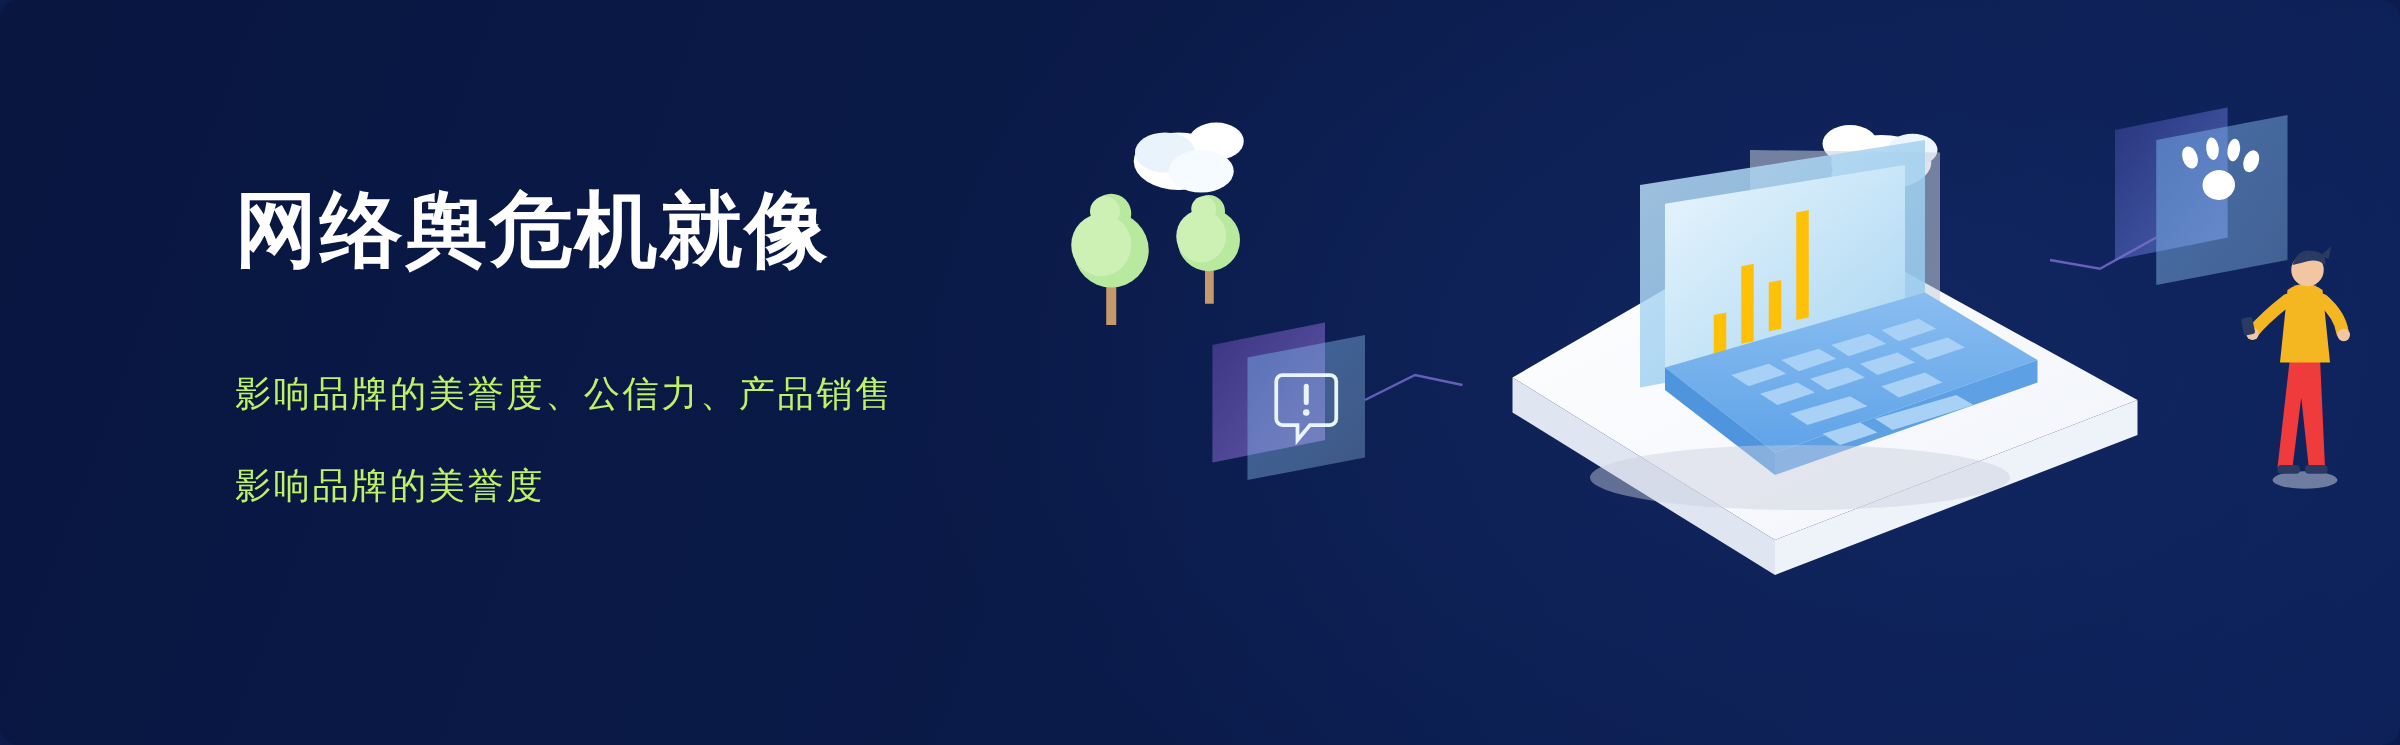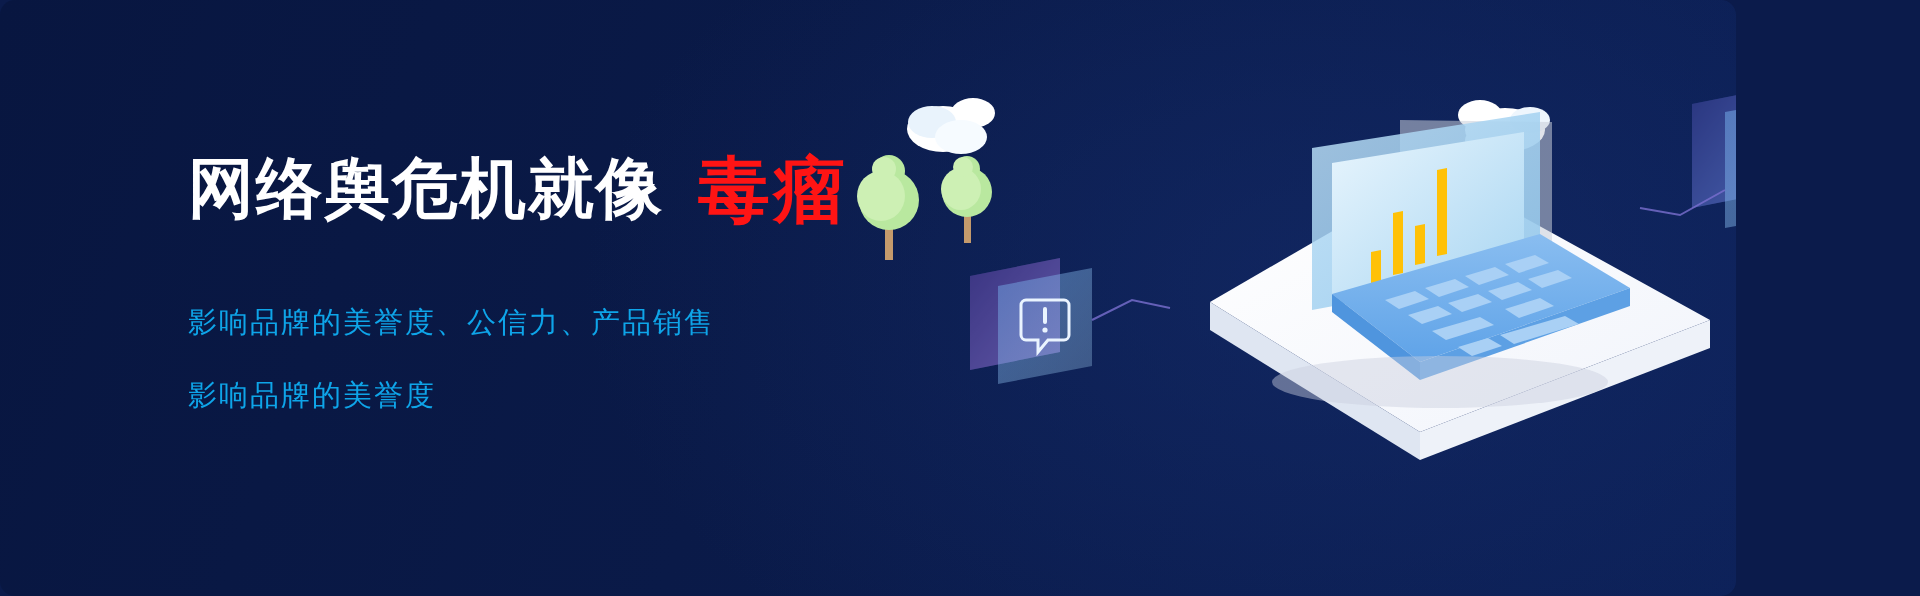--- a/index.html
+++ b/index.html
@@ -3,21 +3,21 @@
 <meta charset="utf-8">
 <title>Banner</title>
 <style>
   html,body{margin:0;padding:0;}
   body{
     width:1920px;height:596px;overflow:hidden;
     background:#0b1b4b;
     font-family:"Liberation Sans","DejaVu Sans",sans-serif;
   }
   #banner{
-    position:relative;width:1736px;height:596px;
+    position:relative;width:1920px;height:596px;
     background:#0a1a48;
     overflow:hidden;
     border-radius:15px;
   }
   
   #bg-gradient{
     position:absolute;inset:0;
     background:
       radial-gradient(1100px 700px at 78% 48%, rgba(22,46,110,0.55) 0%, rgba(10,26,72,0) 70%),
       linear-gradient(110deg,#081640 0%,#0a1a48 45%,#0c2057 100%);
@@ -42,21 +42,21 @@
   .hl-red{
     color:#ff1414;
     font-size:72px;
     font-weight:700;
     letter-spacing:3px;
     margin-left:34px;
     position:relative;
     top:4px;
   }
   .sub-line{
-    color:#0ea5e9;
+    color:#bef264;
     font-size:29px;
     font-weight:400;
     letter-spacing:2px;
     line-height:1;
     white-space:nowrap;
   }
   #sub1{margin-top:86px;}
   #sub2{margin-top:44px;}
 
   
@@ -67,21 +67,20 @@
 </style>
 </head>
 <body>
 
 <div id="banner">
   <div id="bg-gradient"></div>
 
   <div id="copy">
     <div id="headline">
       <span class="hl-white">网络舆危机就像</span>
-      <span class="hl-red">毒瘤</span>
     </div>
     <div class="sub-line" id="sub1">影响品牌的美誉度、公信力、产品销售</div>
     <div class="sub-line" id="sub2">影响品牌的美誉度</div>
   </div>
 
   <div id="art">
     <svg width="1080" height="596" viewBox="0 0 1080 596" xmlns="http://www.w3.org/2000/svg">
       <defs>
         <linearGradient id="gScreen" x1="0" y1="0" x2="1" y2="1">
           <stop offset="0%" stop-color="#e8f5fd"></stop>

